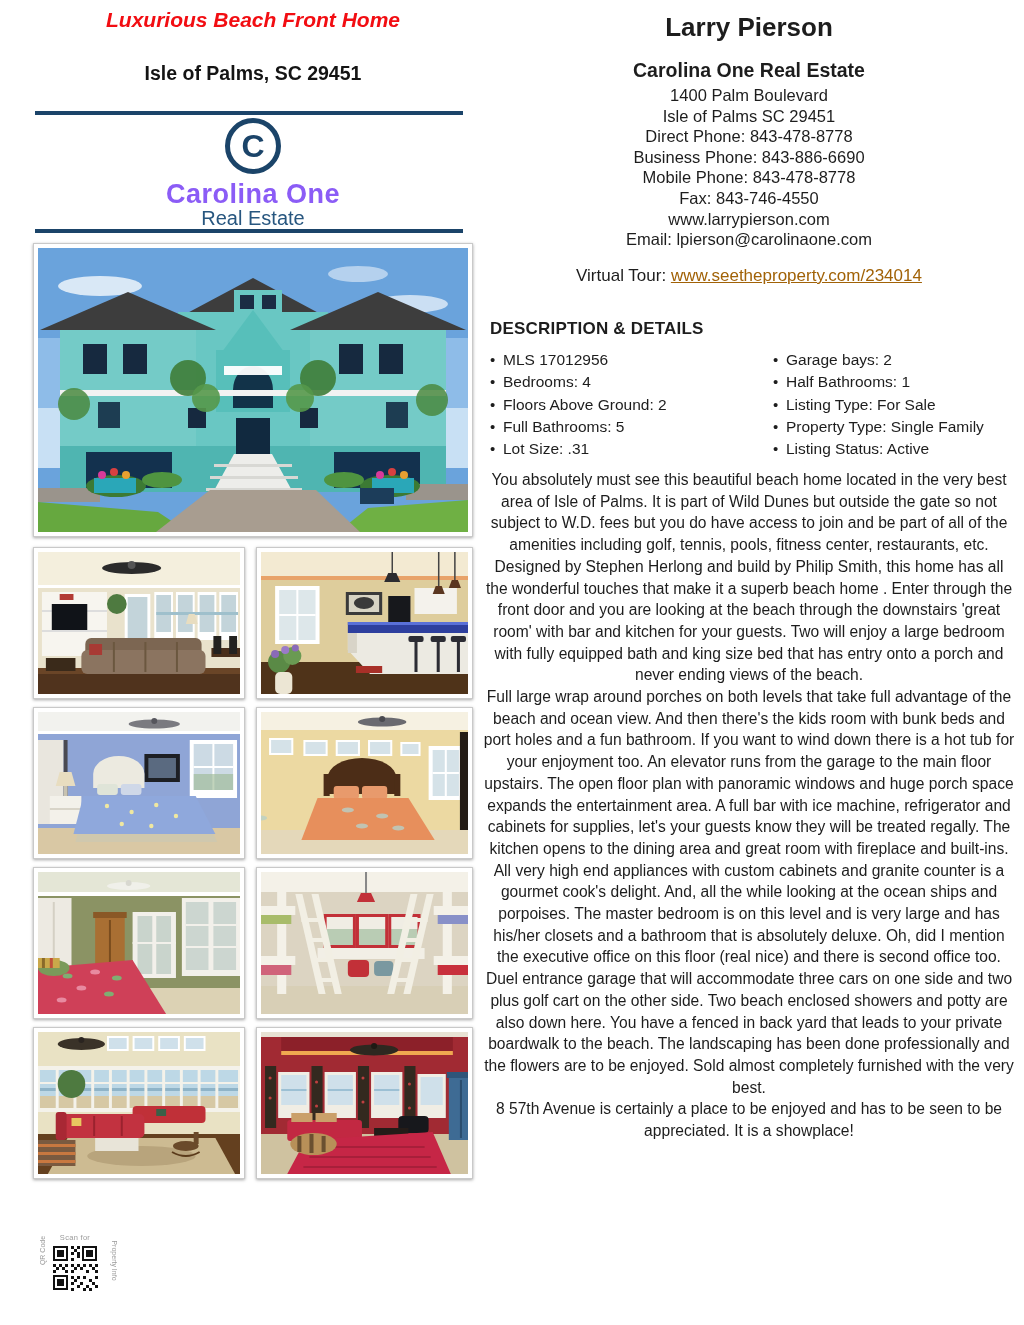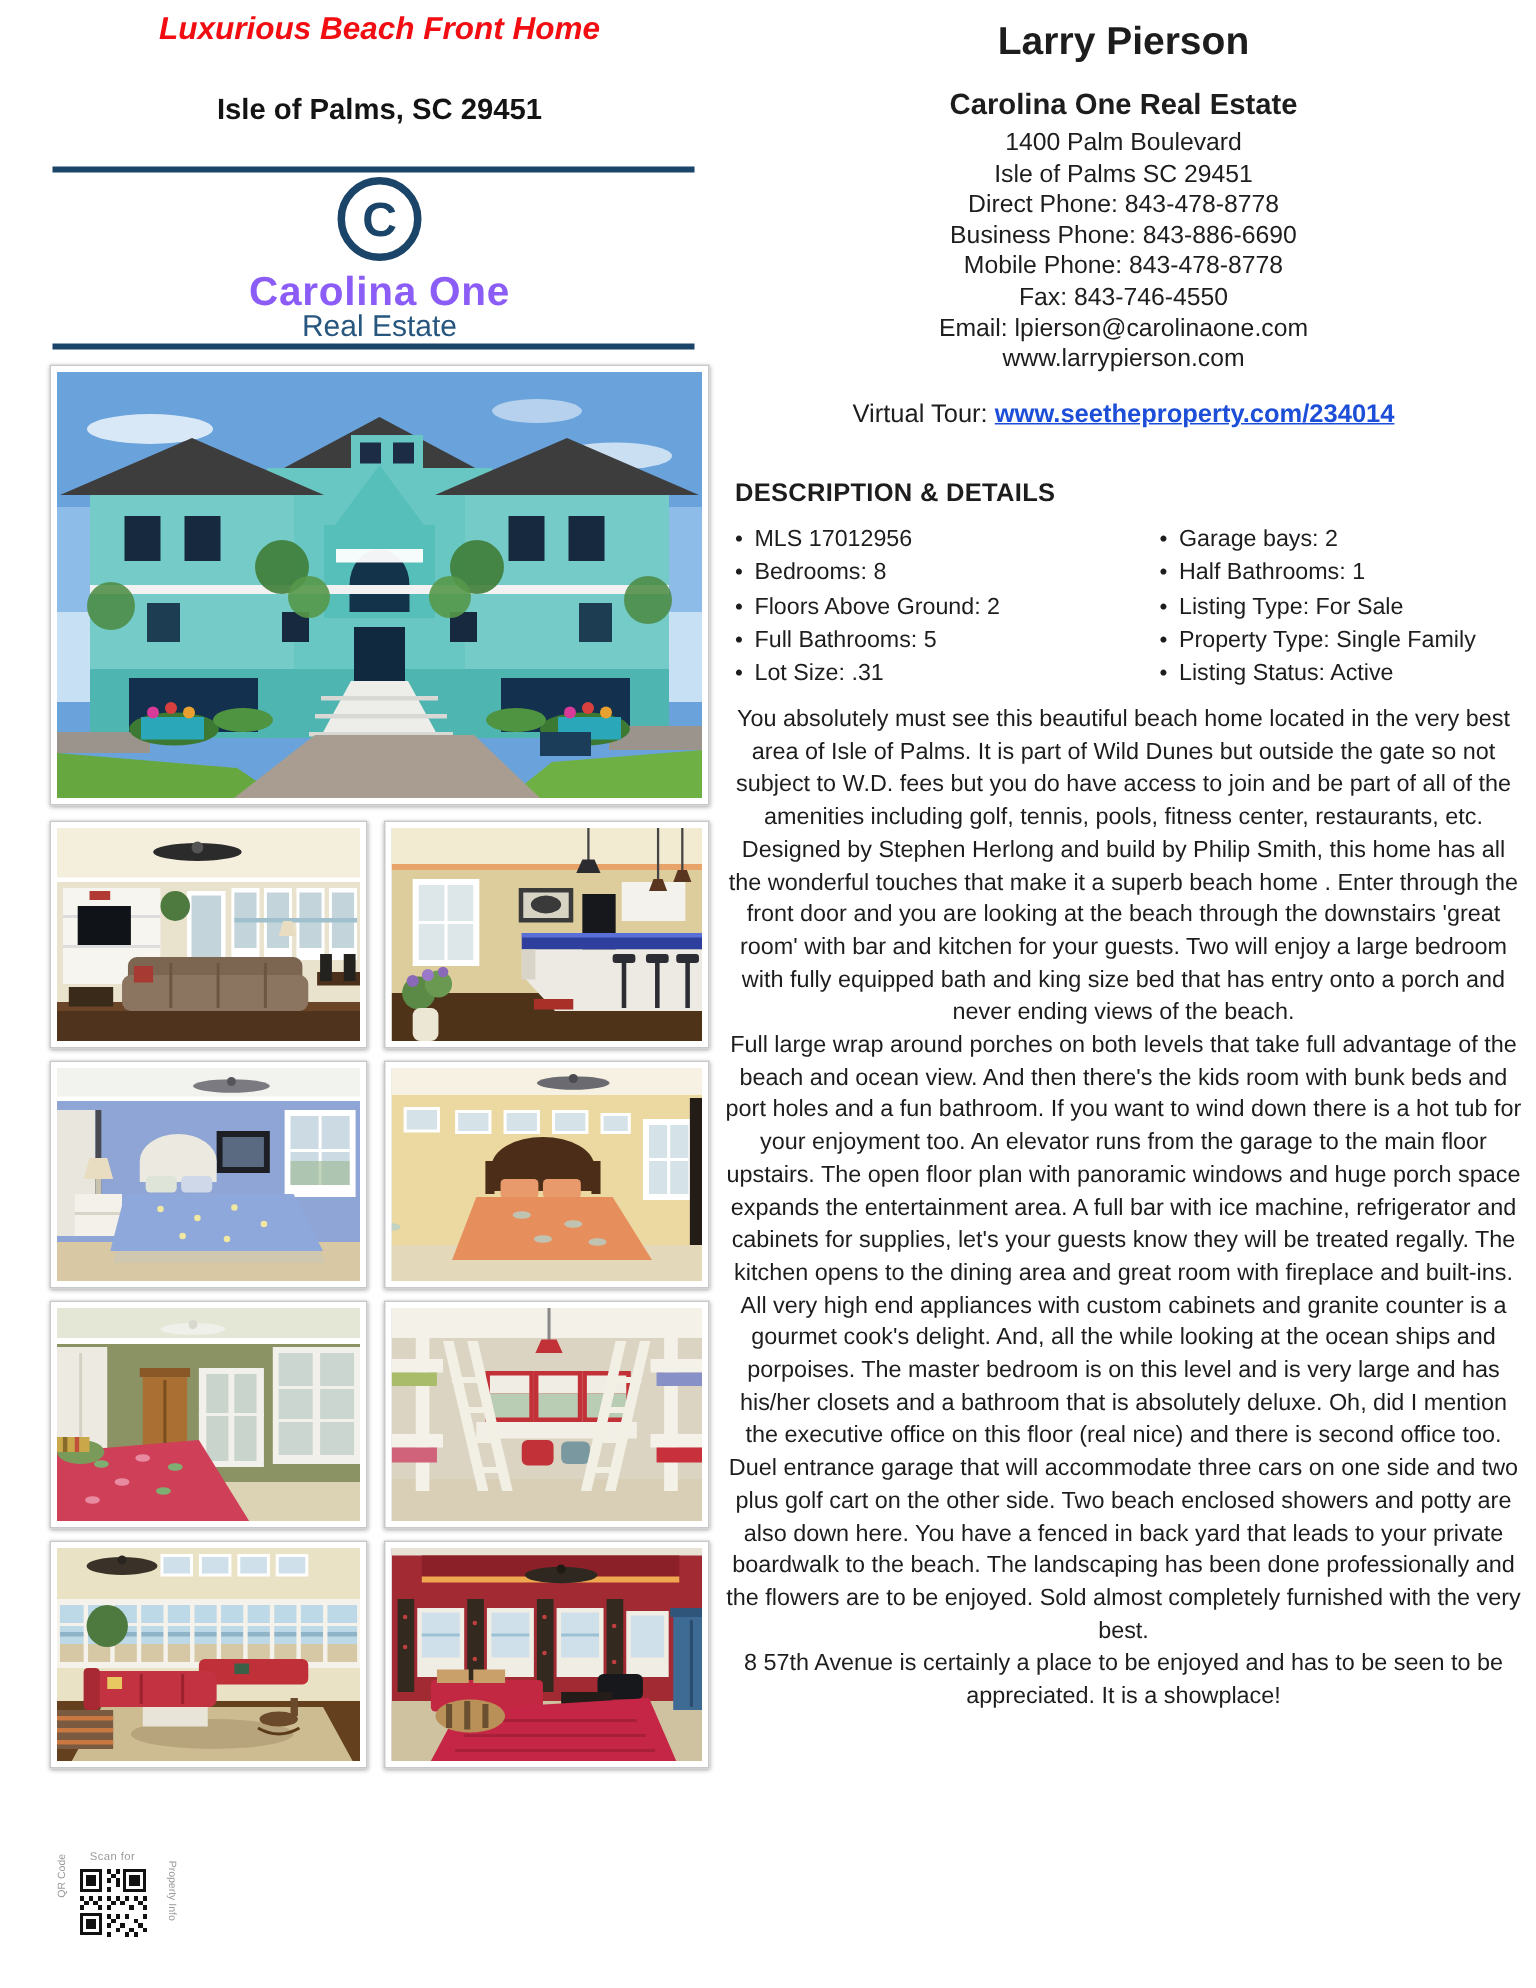--- a/index.html
+++ b/index.html
@@ -33,21 +33,21 @@
   #frame-main { left:33px; top:243px; width:440px; height:294px; }
   .g-frame { width:212px; height:152px; }
   .g-right { width:217px; }
 
   
   .agent-block { position:absolute; left:484px; top:12px; width:530px; text-align:center; }
   .agent-name { font-size:26px; font-weight:bold; margin-bottom:16px; }
   .agent-company { font-size:19.5px; font-weight:bold; margin-bottom:3px; }
   .agent-line { font-size:16.5px; line-height:20.6px; }
   .vtour { position:absolute; left:484px; top:266px; width:530px; text-align:center; font-size:17px; }
-  .vtour a { color:#1d4ed8; text-decoration:underline; cursor:pointer;font-weight:bold; }
+  .vtour a { color:#a16207; text-decoration:underline; cursor:pointer; }
   .details-heading { position:absolute; left:490px; top:319px; font-size:17px; font-weight:bold;
                      letter-spacing:.2px; }
   .details-cols { position:absolute; left:488px; top:349px; width:526px; display:flex; }
   .details-col { list-style:none; }
   .details-col.left  { width:283px; }
   .details-col.right { width:243px; }
   .details-col li { font-size:15.5px; line-height:22.3px; padding-left:15px; position:relative; }
   .details-col li::before { content:"•"; position:absolute; left:2px; top:0; font-size:15px; }
   .description { position:absolute; left:482px; top:469px; width:534px; text-align:center; }
   .description p { font-size:15.6px; line-height:21.7px; }
@@ -494,32 +494,32 @@
 
   <div class="agent-block">
     <div class="agent-name">Larry Pierson</div>
     <div class="agent-company">Carolina One Real Estate</div>
     <div class="agent-line">1400 Palm Boulevard</div>
     <div class="agent-line">Isle of Palms SC 29451</div>
     <div class="agent-line">Direct Phone: 843-478-8778</div>
     <div class="agent-line">Business Phone: 843-886-6690</div>
     <div class="agent-line">Mobile Phone: 843-478-8778</div>
     <div class="agent-line">Fax: 843-746-4550</div>
+    <div class="agent-line">www.larrypierson.com</div>
     <div class="agent-line">Email: lpierson@carolinaone.com</div>
-    <div class="agent-line">www.larrypierson.com</div>
   </div>
 
   <div class="vtour"><span>Virtual Tour: </span><a>www.seetheproperty.com/234014</a></div>
 
   <div class="details-heading">DESCRIPTION &amp; DETAILS</div>
 
   <div class="details-cols">
     <ul class="details-col left">
       <li>MLS 17012956</li>
-      <li>Bedrooms: 8</li>
+      <li>Bedrooms: 4</li>
       <li>Floors Above Ground: 2</li>
       <li>Full Bathrooms: 5</li>
       <li>Lot Size: .31</li>
     </ul>
     <ul class="details-col right">
       <li>Garage bays: 2</li>
       <li>Half Bathrooms: 1</li>
       <li>Listing Type: For Sale</li>
       <li>Property Type: Single Family</li>
       <li>Listing Status: Active</li>

